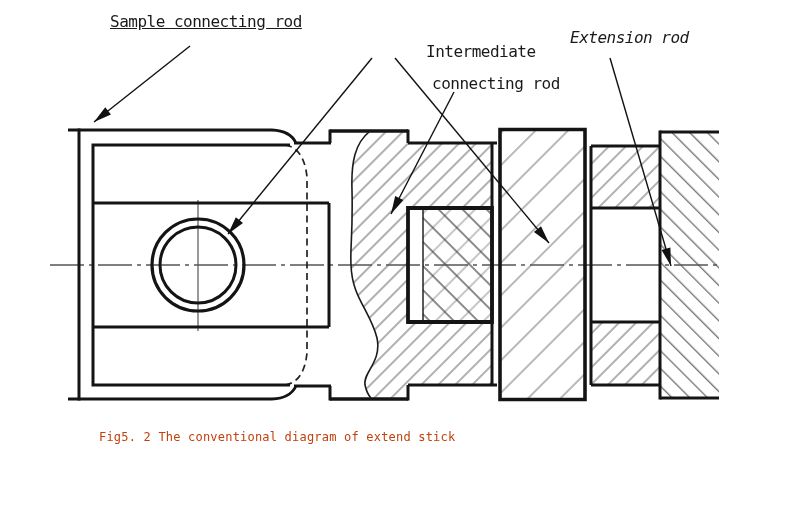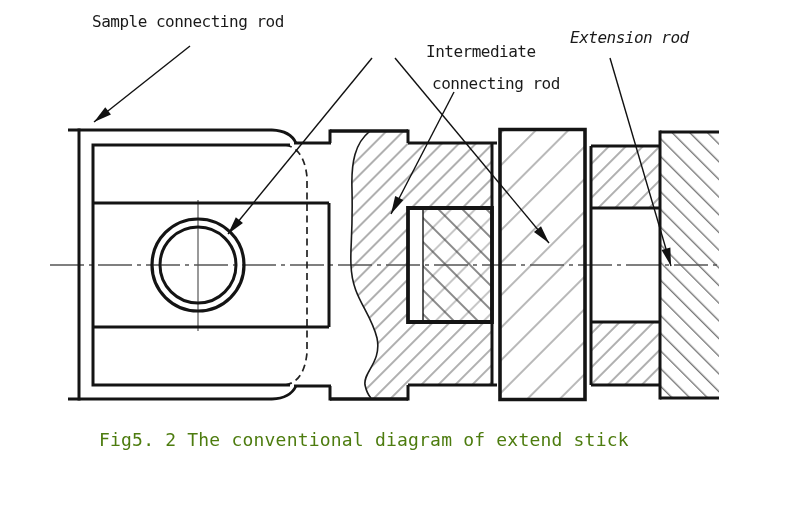--- a/index.html
+++ b/index.html
@@ -6,21 +6,21 @@
   .stage{
     position:relative;width:806px;height:506px;background:#ffffff;overflow:hidden;
     font-family:"DejaVu Sans Mono","Liberation Mono",monospace;
   }
   .drawing{position:absolute;left:0;top:0;}
   .lbl{
     position:absolute;color:#1a1a1a;font-size:16px;letter-spacing:-0.5px;
     white-space:nowrap;line-height:1;
   }
   .caption{
-    position:absolute;color:#4d7c0f;font-size:18px;letter-spacing:0.2px;
+    position:absolute;color:#c2410c;font-size:12px;letter-spacing:0.2px;
     white-space:nowrap;line-height:1;
   }
 </style>
 </head>
 <body>
 
 <div class="stage">
 
   <svg class="drawing" width="806" height="506" viewBox="0 0 806 506" xmlns="http://www.w3.org/2000/svg">
     <defs>
@@ -138,21 +138,21 @@
           <path d="M0,0 L-18,4.6 L-18,-4.6 Z" stroke="none"></path>
         </g>
 
       <path d="M610,58 L671,266" fill="none"></path>
       <g transform="translate(671,266) rotate(73.7)">
           <path d="M0,0 L-18,4.6 L-18,-4.6 Z" stroke="none"></path>
         </g>
     </g>
   </svg>
 
-  <div class="lbl" style="left:92px;top:14px;">Sample connecting rod</div>
+  <div class="lbl" style="left:110px;top:14px;text-decoration:underline;">Sample connecting rod</div>
 
 
   <div class="lbl" style="left:426px;top:44px;">Intermediate</div>
 
   <div class="lbl" style="left:432px;top:76px;">connecting rod</div>
 
   <div class="lbl" style="left:570px;top:30px;font-style:italic;">Extension rod</div>
 
   <div class="caption" style="left:99px;top:431px;">Fig5. 2 The conventional diagram of extend stick</div>
 </div>

